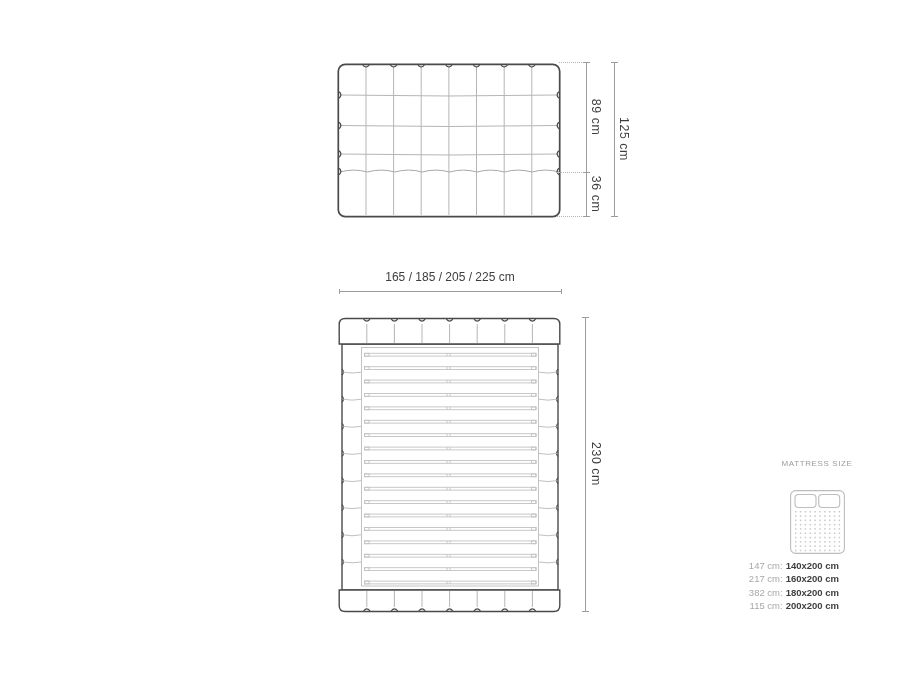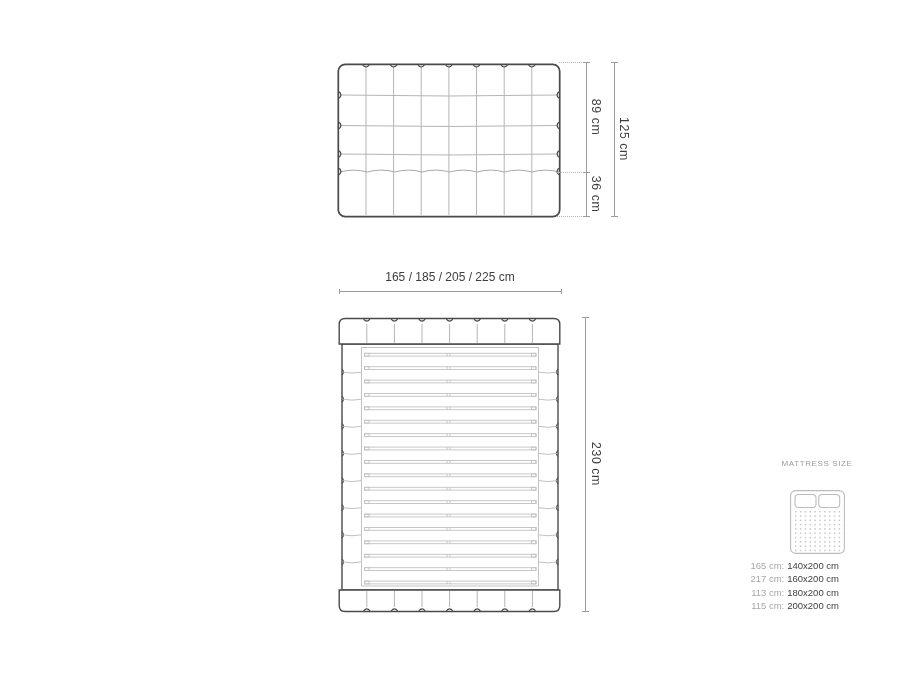--- a/index.html
+++ b/index.html
@@ -25,21 +25,21 @@
     font-size:12.5px;color:#3e3e3e;letter-spacing:0;
     transform:scaleX(0.96);transform-origin:center;
   }
   
   .legend-title{
     position:absolute;text-align:center;font-size:8px;letter-spacing:0.6px;
     color:#9b9b9b;
   }
   .legend-rows{position:absolute;text-align:right;font-size:9.5px;line-height:13.4px;white-space:nowrap;}
   .legend-row .lab{color:#a8a8a8;font-weight:400;}
-  .legend-row .val{color:#3e3e3e;font-weight:400;margin-left:3px;}
+  .legend-row .val{color:#3e3e3e;font-weight:700;margin-left:3px;}
   svg{display:block;}
 </style>
 </head>
 <body>
 
 <div id="canvas">
 
   <svg class="abs" style="left:337px;top:63px;" width="224" height="156" viewBox="0 0 224 156">
 
     <rect x="1.3" y="1.3" width="221.4" height="152.4" rx="7" fill="#ffffff" stroke="#4a4a4a" stroke-width="1.7"></rect>
@@ -159,26 +159,26 @@
         <use href="#dotrow" x="5" y="42.5"></use>
       <use href="#dotrow" x="5" y="46.8"></use>
         <use href="#dotrow" x="5" y="51.1"></use>
       <use href="#dotrow" x="5" y="55.4"></use>
         <use href="#dotrow" x="5" y="59.7"></use>
     </g>
   </svg>
 
   <div class="legend-rows" style="left:740px;top:559px;width:99px;">
     <div class="legend-row">
-      <span class="lab">165 cm:</span><span class="val">140x200 cm</span>
+      <span class="lab">147 cm:</span><span class="val">140x200 cm</span>
     </div>
     <div class="legend-row">
       <span class="lab">217 cm:</span><span class="val">160x200 cm</span>
     </div>
     <div class="legend-row">
-      <span class="lab">113 cm:</span><span class="val">180x200 cm</span>
+      <span class="lab">382 cm:</span><span class="val">180x200 cm</span>
     </div>
     <div class="legend-row">
       <span class="lab">115 cm:</span><span class="val">200x200 cm</span>
     </div>
   </div>
 
 </div>
 
 </body></html>

